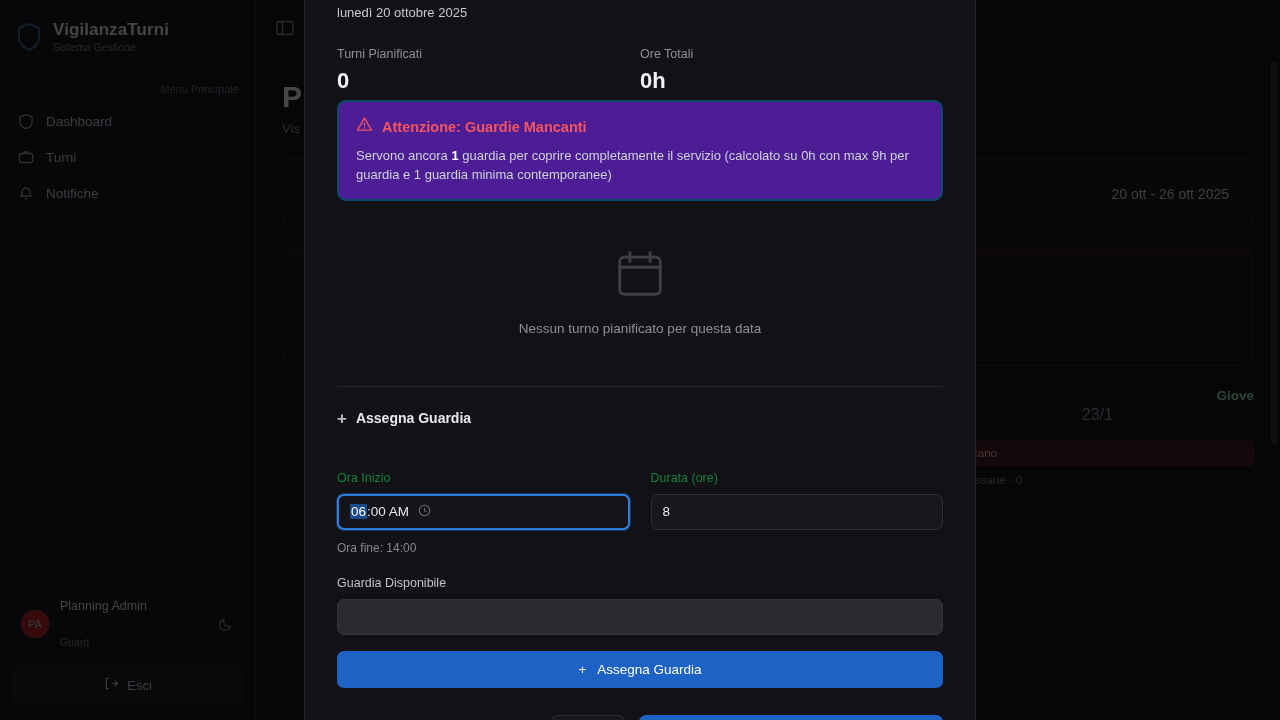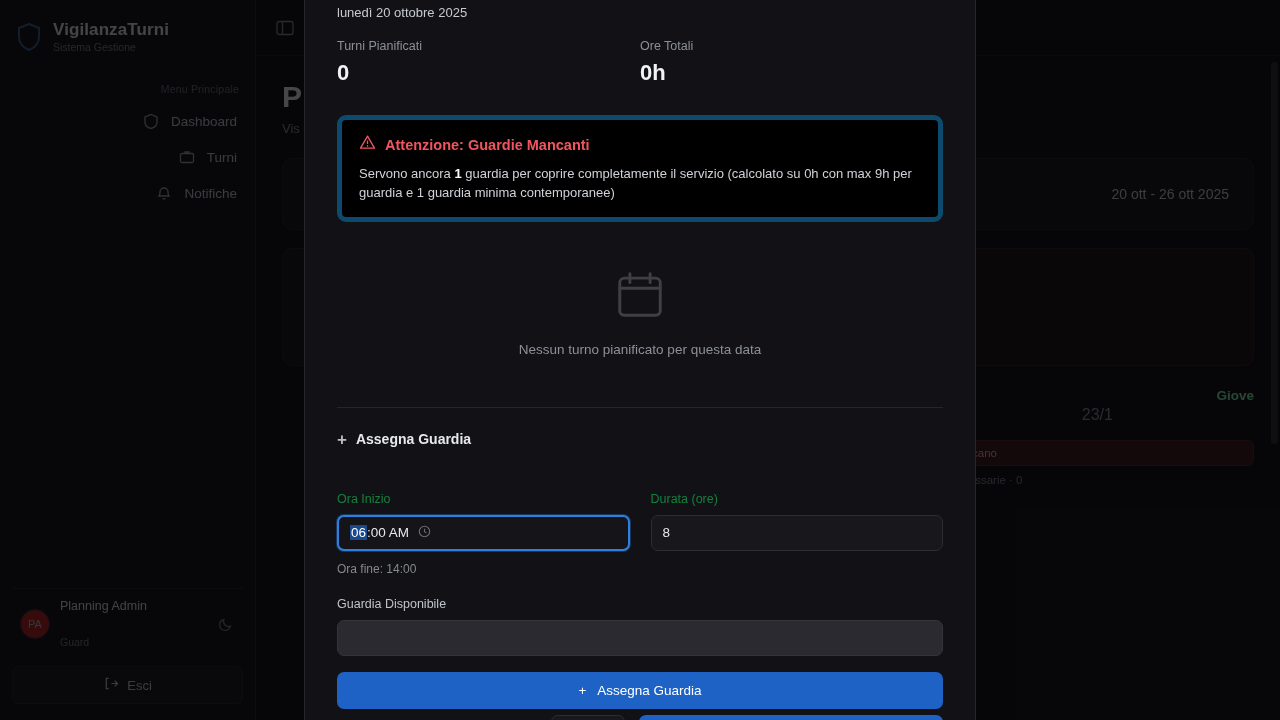--- a/index.html
+++ b/index.html
@@ -23,21 +23,21 @@
   .brand-text .title { font-size: 17px; font-weight: bold; color: #e9eaee; letter-spacing: .1px; }
   .brand-text .sub { font-size: 10.5px; color: #7b7f88; margin-top: 1px; }
   .menu-label {
     font-size: 10.5px; color: #6a6e77; padding: 14px 16px 8px 16px;
     letter-spacing: .2px;
     text-align: right;
   }
   .nav-item {
     display: flex; align-items: center; gap: 12px;
     margin: 1px 8px; padding: 9px 10px; border-radius: 7px;
-    color: #c6c9d1; font-size: 13.5px; cursor: pointer; justify-content: flex-end;
+    color: #c6c9d1; font-size: 13.5px; cursor: pointer;
   }
   .nav-ic { width: 16px; height: 16px; flex: none; opacity: .85; }
   .sidebar-spacer { flex: 1; }
   .user-row {
     display: flex; align-items: center; gap: 10px;
     margin: 0 12px 8px 12px; padding: 10px 8px; border-top: 1px solid #222228;
   }
   .avatar {
     width: 30px; height: 30px; border-radius: 50%;
     background: #b91c1c; border: 1px solid #2c2c33;
@@ -100,27 +100,27 @@
   
   .overlay {
     position: absolute; inset: 0; background: rgba(4,4,6,.72);
   }
   .modal {
     position: absolute; left: 304px; top: -18px; width: 672px; height: 756px;
     background: #121216; border: 1px solid #26262c; border-radius: 12px;
     padding: 0 32px; overflow: hidden;
   }
   .m-date { font-size: 13px; color: #c7cad1; padding-top: 22px; }
-  .m-stats { display: flex; margin-top: 19px; }
+  .m-stats { display: flex; margin-top: 27px; }
   .m-stat { flex: 1; }
   .m-stat .lbl { font-size: 12.5px; color: #8d9099; }
   .m-stat .val { font-size: 22px; font-weight: bold; margin-top: 7px; color: #f1f2f5; }
 
   .alert {
-    margin-top: 29px; background: #000000; border: 5px solid #0c4a6e;
+    margin-top: 6px; background: #4c1d95; border: 2px solid #0c4a6e;
     border-radius: 9px; padding: 14px 17px;
   }
   .alert-head { display: flex; align-items: center; gap: 9px; }
   .alert-title { color: #f2555f; font-weight: bold; font-size: 14.5px; }
   .alert-body { margin-top: 10px; font-size: 13px; color: #cfd2d8; line-height: 1.45; }
   .alert-body b { color: #fff; }
 
   .empty { padding: 46px 0 34px 0; text-align: center; }
   .empty-ic { opacity: .32; }
   .empty-text { margin-top: 16px; font-size: 13.5px; color: #8d9099; }

